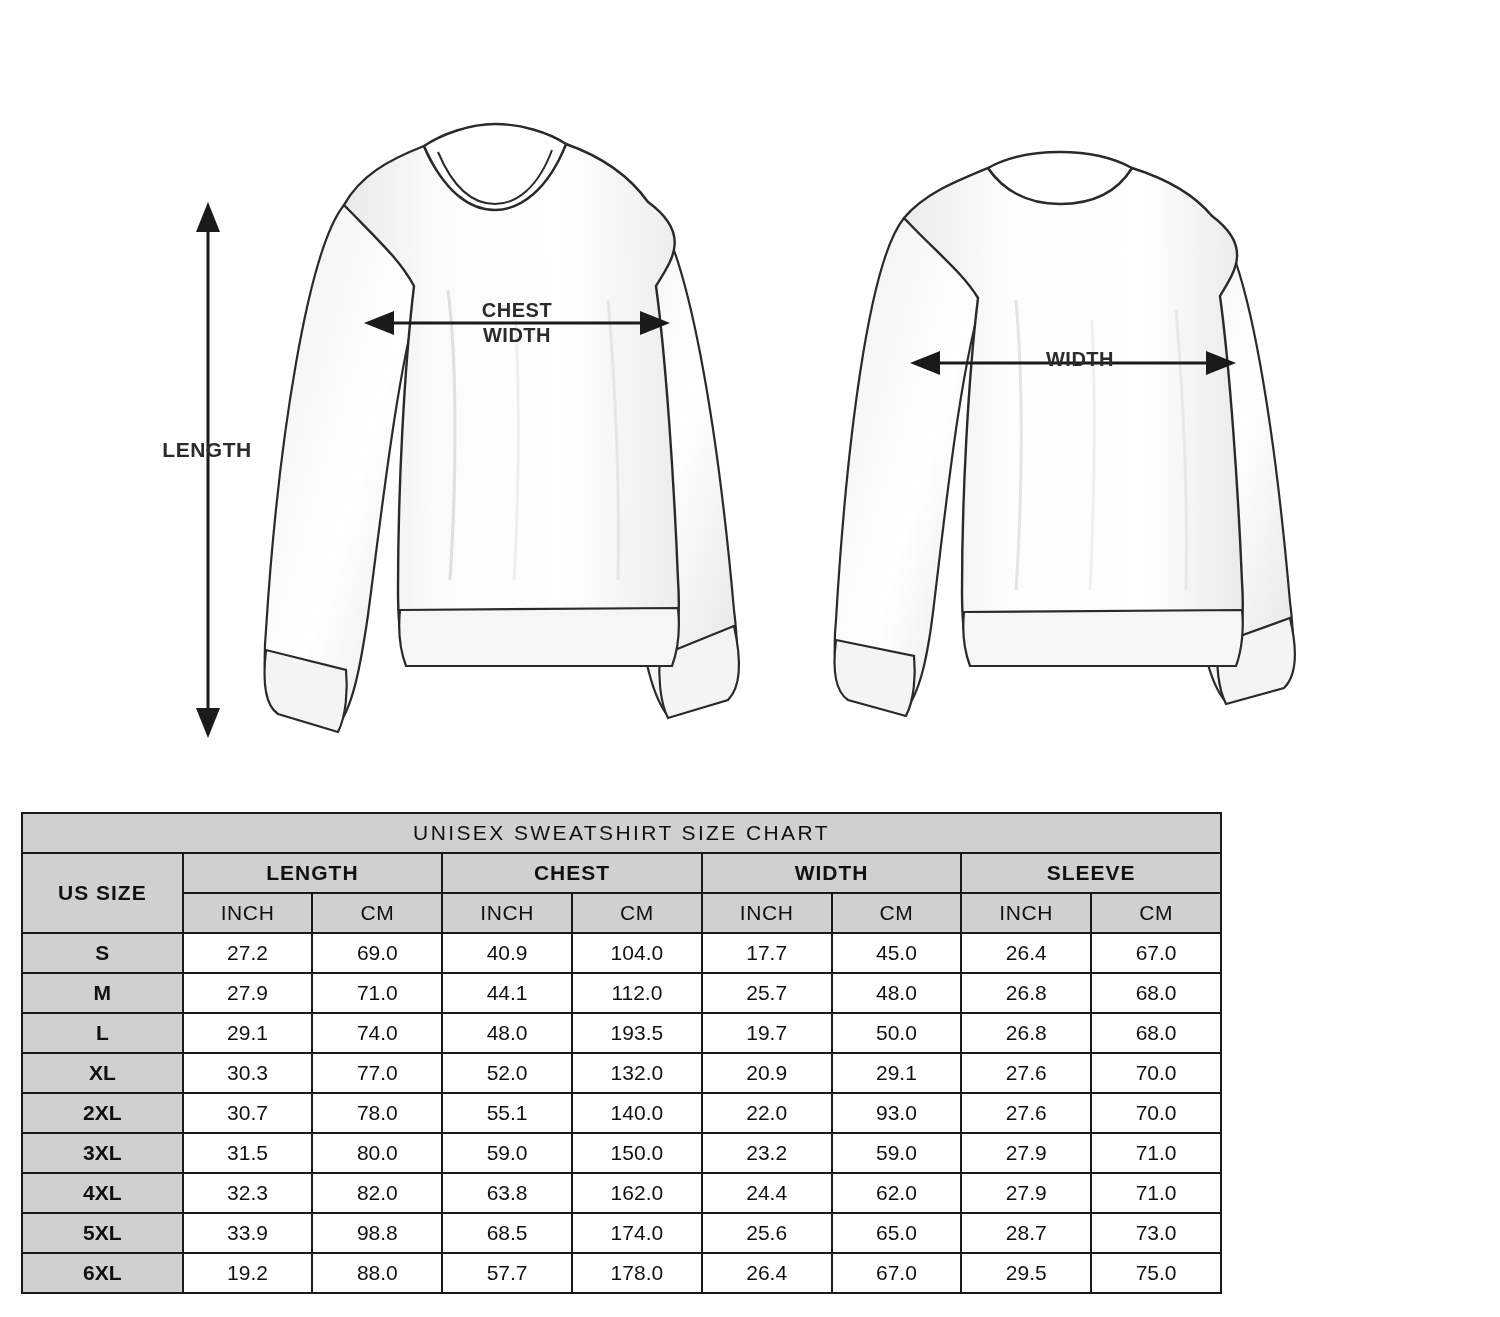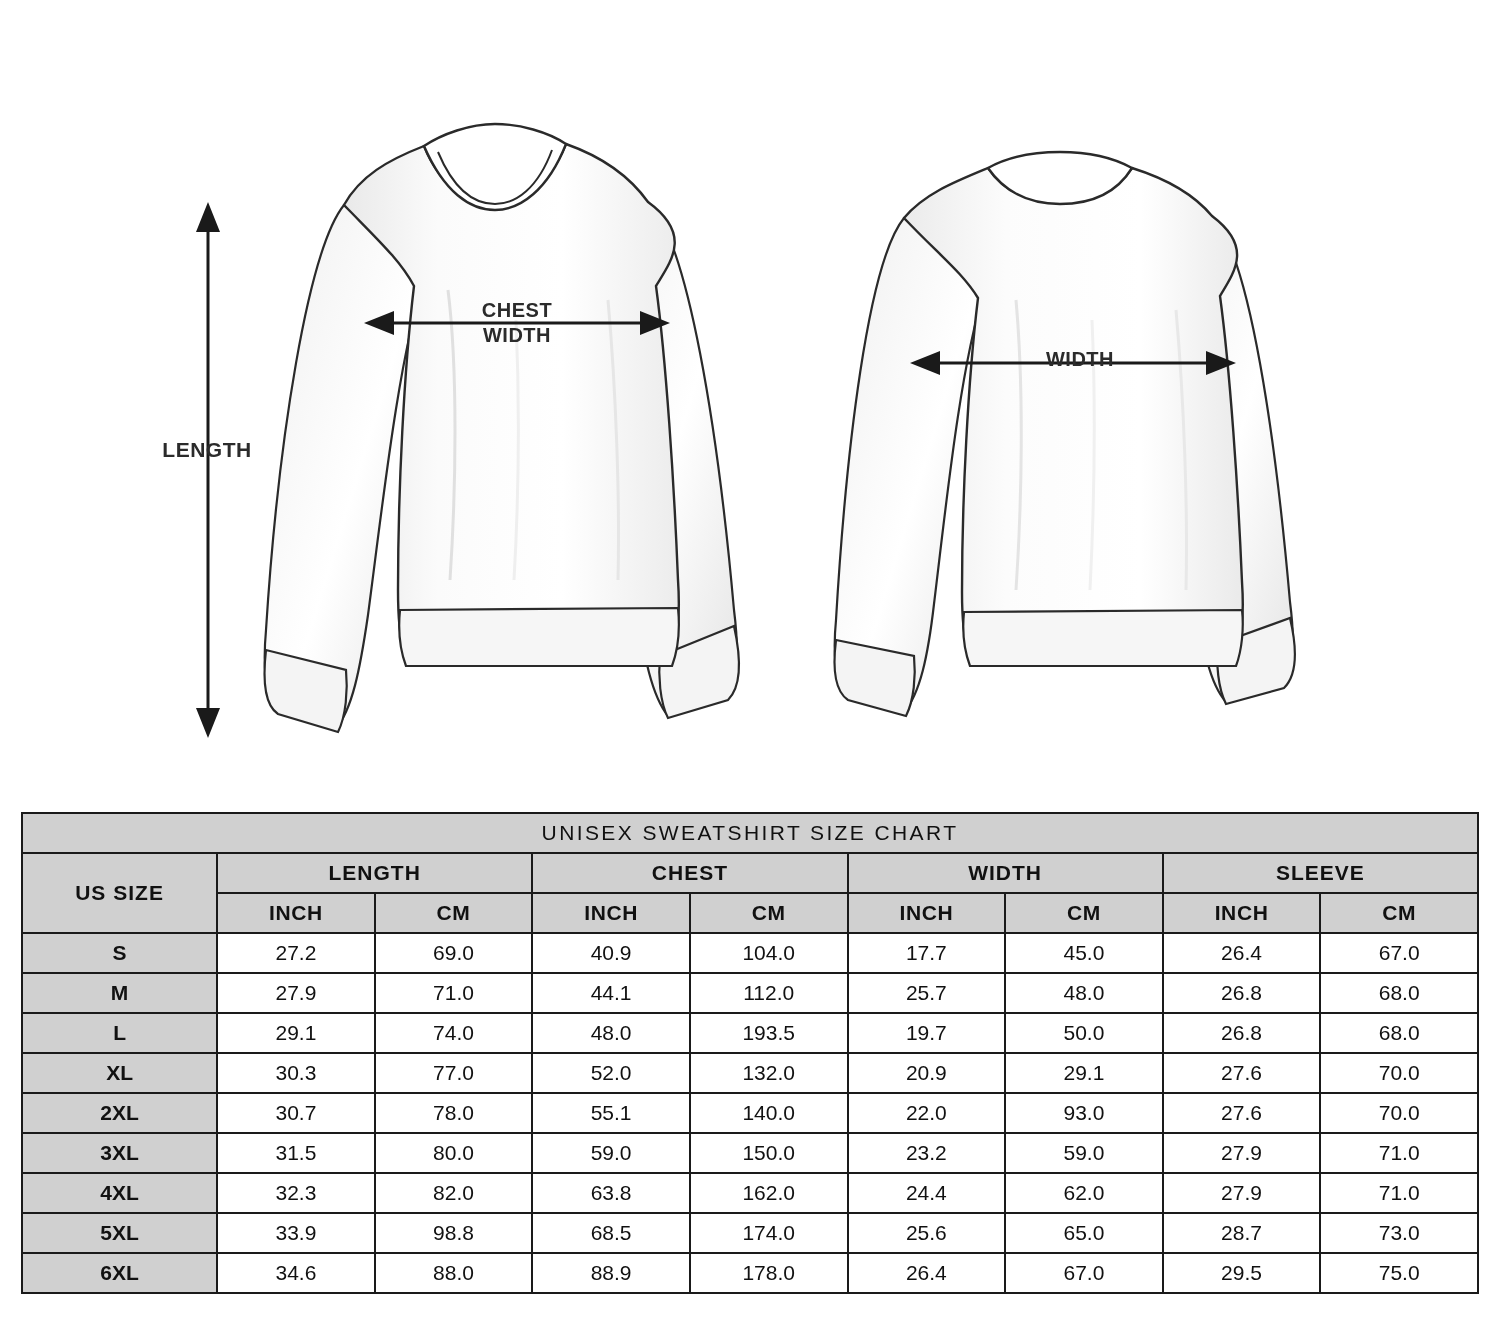--- a/index.html
+++ b/index.html
@@ -57,21 +57,21 @@
     font-size: 20px;
   }
 
   .arrow-svg { position: absolute; }
 
   
   .chart-wrap {
     position: absolute;
     left: 21px;
     top: 812px;
-    width: 1458px;
+    width: 1201px;
   }
   table.size-chart {
     border-collapse: collapse;
     width: 100%;
     table-layout: fixed;
     background: #ffffff;
   }
   table.size-chart td, table.size-chart th {
     border: 2px solid #1a1a1a;
     text-align: center;
@@ -88,21 +88,21 @@
     height: 46px;
   }
   .group-head {
     background: #d0d0d0;
     font-weight: bold;
     font-size: 23px;
     letter-spacing: 1px;
   }
   .unit-head {
     background: #d0d0d0;
-    font-weight: bold;
+    font-weight: normal;
     font-size: 21px;
     letter-spacing: 0.6px;
     margin-left: 36px;
   }
   .size-cell {
     background: #d0d0d0;
     font-weight: bold;
     font-size: 22px;
   }
   .val-cell {
@@ -345,23 +345,23 @@
         <td class="val-cell">98.8</td>
         <td class="val-cell">68.5</td>
         <td class="val-cell">174.0</td>
         <td class="val-cell">25.6</td>
         <td class="val-cell">65.0</td>
         <td class="val-cell">28.7</td>
         <td class="val-cell">73.0</td>
       </tr>
       <tr>
         <td class="size-cell">6XL</td>
-        <td class="val-cell">34.6</td>
+        <td class="val-cell">19.2</td>
         <td class="val-cell">88.0</td>
-        <td class="val-cell">88.9</td>
+        <td class="val-cell">57.7</td>
         <td class="val-cell">178.0</td>
         <td class="val-cell">26.4</td>
         <td class="val-cell">67.0</td>
         <td class="val-cell">29.5</td>
         <td class="val-cell">75.0</td>
       </tr>
     </tbody>
   </table>
 </div>
 

